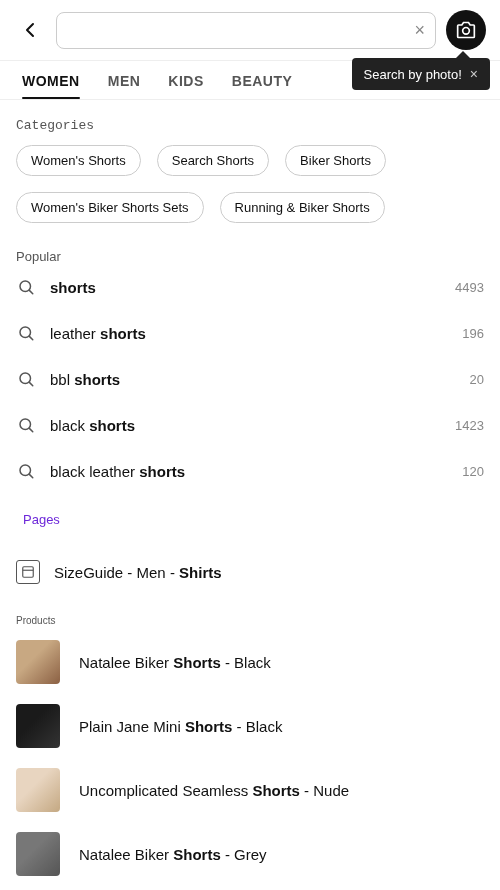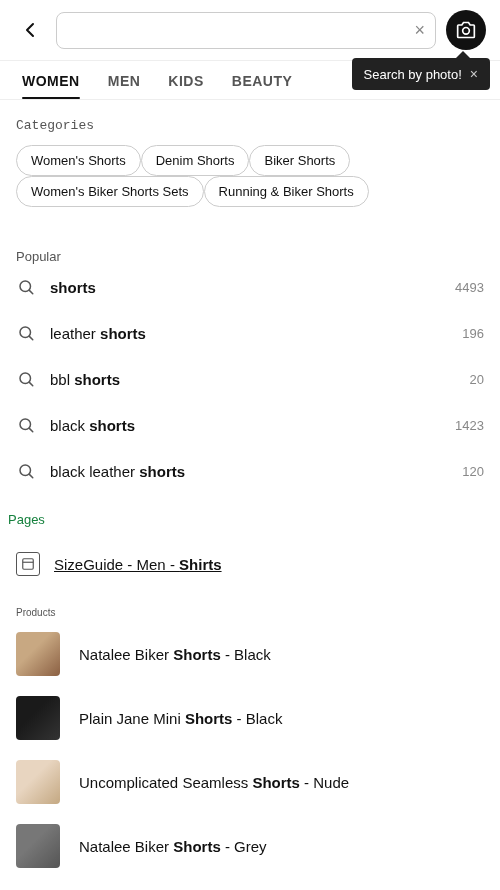--- a/index.html
+++ b/index.html
@@ -135,22 +135,22 @@
     .section-label {
       font-size: 13px;
       color: #555;
       margin-bottom: 12px;
       font-weight: 400;
       font-family: Liberation Mono, monospace;
     }
     .chips {
       display: flex;
       flex-wrap: wrap;
-      gap: 0;
-      margin-bottom: 24px;
+      gap: 16px;
+      margin-bottom: 8px;
     }
     .chip {
       border: 1.5px solid #ccc;
       border-radius: 20px;
       padding: 7px 14px;
       font-size: 13px;
       color: #111;
       cursor: pointer;
       background: #fff;
       white-space: nowrap;
@@ -193,31 +193,30 @@
       font-size: 13px;
       color: #888;
     }
 
     
     .pages-section {
       padding: 18px 0 0;
     }
     .pages-label {
       font-size: 13px;
-      color: #15803d;
-      margin-bottom: 12px;
-      padding: 0 8px;
+      color: #6d28d9;
+      margin-bottom: 20px;
+      padding: 0 23px;
     }
     .page-item {
       display: flex;
       align-items: center;
       padding: 13px 16px;
       gap: 14px;
       cursor: pointer;
-      text-decoration: underline;
     }
     .page-icon {
       width: 24px;
       height: 24px;
       flex-shrink: 0;
       border: 1.5px solid #555;
       border-radius: 3px;
       display: flex;
       align-items: center;
       justify-content: center;
@@ -307,21 +306,21 @@
   <div class="nav-tab active">WOMEN</div>
   <div class="nav-tab">MEN</div>
   <div class="nav-tab">KIDS</div>
   <div class="nav-tab">BEAUTY</div>
 </div>
 
 <div class="section">
   <div class="section-label">Categories</div>
   <div class="chips">
     <div class="chip">Women's Shorts</div>
-    <div class="chip">Denim Shorts</div>
+    <div class="chip">Search Shorts</div>
     <div class="chip">Biker Shorts</div>
     <div class="chip">Women's Biker Shorts Sets</div>
     <div class="chip">Running &amp; Biker Shorts</div>
   </div>
 </div>
 
 <div class="popular-section">
   <div class="popular-label">Popular</div>
 
   <div class="search-item">

